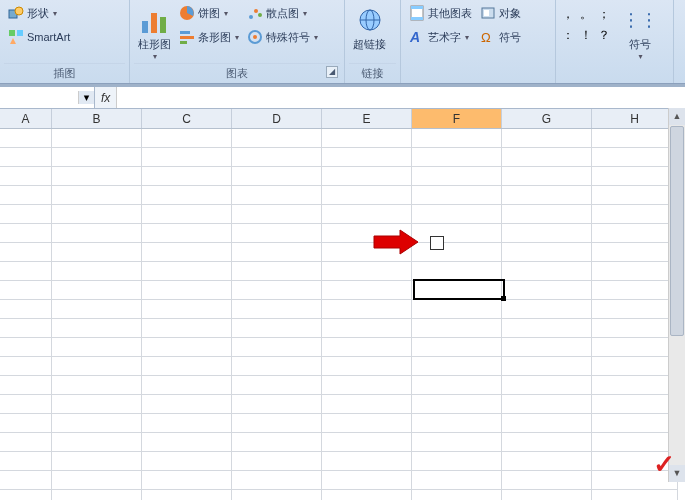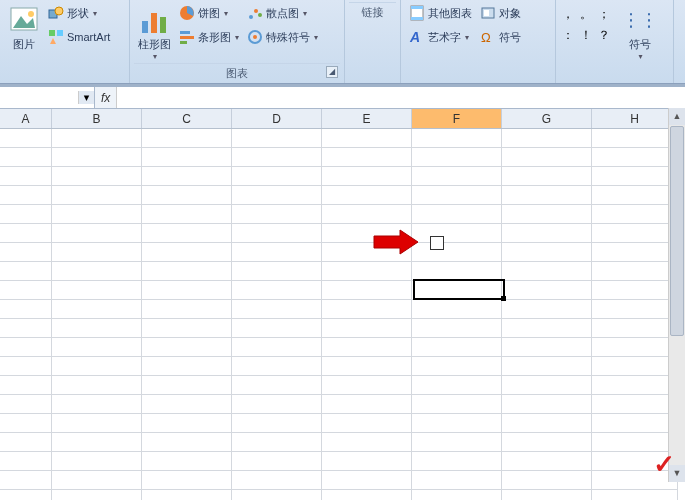--- a/index.html
+++ b/index.html
@@ -55,30 +55,20 @@
 
 .sep-top { height: 3px; background: #9fb2c9; }
 </style>
 </head>
 <body>
 
 <div class="ribbon">
 
   <div class="ribbon-group" style="width:130px">
     <div class="group-body">
-      <div class="big-btn">
-        <span class="ico">
-            <svg width="30" height="28">
-              <rect x="2" y="2" width="26" height="22" fill="#fff" stroke="#8aa"></rect>
-              <polygon points="4,22 12,10 18,18 24,12 26,22" fill="#6a9"></polygon>
-              <circle cx="22" cy="8" r="3" fill="#fc6"></circle>
-            </svg>
-          </span>
-        <span class="lbl">图片</span>
-      </div>
       <div class="small-col">
         <div class="small-btn">
           <span class="ico">
               <svg width="16" height="16">
                 <rect x="1" y="5" width="8" height="8" fill="#7ac" stroke="#369"></rect>
                 <circle cx="11" cy="6" r="4" fill="#fc6" stroke="#c80"></circle>
               </svg>
             </span>
           <span class="lbl">形状</span>
             <span class="dd">▾</span>
@@ -88,20 +78,21 @@
               <svg width="16" height="16">
                 <rect x="1" y="1" width="6" height="6" fill="#6c6"></rect>
                 <rect x="9" y="1" width="6" height="6" fill="#6cf"></rect>
                 <polygon points="5,9 8,15 2,15" fill="#fa6"></polygon>
               </svg>
             </span>
           <span class="lbl">SmartArt</span>
         </div>
       </div>
     </div>
+    <div class="group-label"><span>插图</span></div>
   </div>
 
   <div class="ribbon-group" style="width:215px">
     <div class="group-body">
       <div class="big-btn">
         <span class="ico">
             <svg width="32" height="30">
               <rect x="3" y="16" width="6" height="12" fill="#5b9bd5"></rect>
               <rect x="12" y="8" width="6" height="20" fill="#ed7d31"></rect>
               <rect x="21" y="12" width="6" height="16" fill="#70ad47"></rect>
@@ -154,20 +145,32 @@
             </span>
             <span class="lbl">特殊符号</span>
             <span class="dd">▾</span>
           </div>
       </div>
     </div>
     <div class="group-label"><span>图表</span><span class="dlg">◢</span></div>
   </div>
 
   <div class="ribbon-group" style="width:56px">
+    <div class="group-body">
+      <div class="big-btn">
+        <span class="ico">
+            <svg width="30" height="28">
+              <circle cx="15" cy="14" r="10" fill="#9cf" stroke="#36a"></circle>
+              <ellipse cx="15" cy="14" rx="4" ry="10" fill="none" stroke="#36a"></ellipse>
+              <line x1="5" y1="14" x2="25" y2="14" stroke="#36a"></line>
+            </svg>
+          </span>
+        <span class="lbl">超链接</span>
+      </div>
+    </div>
     <div class="group-label"><span>链接</span></div>
   </div>
 
   <div class="ribbon-group" style="width:155px">
     <div class="group-body">
       <div class="small-col">
         <div class="small-btn">
             <span class="ico">
               <svg width="16" height="16">
                 <rect x="2" y="1" width="12" height="14" fill="#fff" stroke="#888"></rect>

